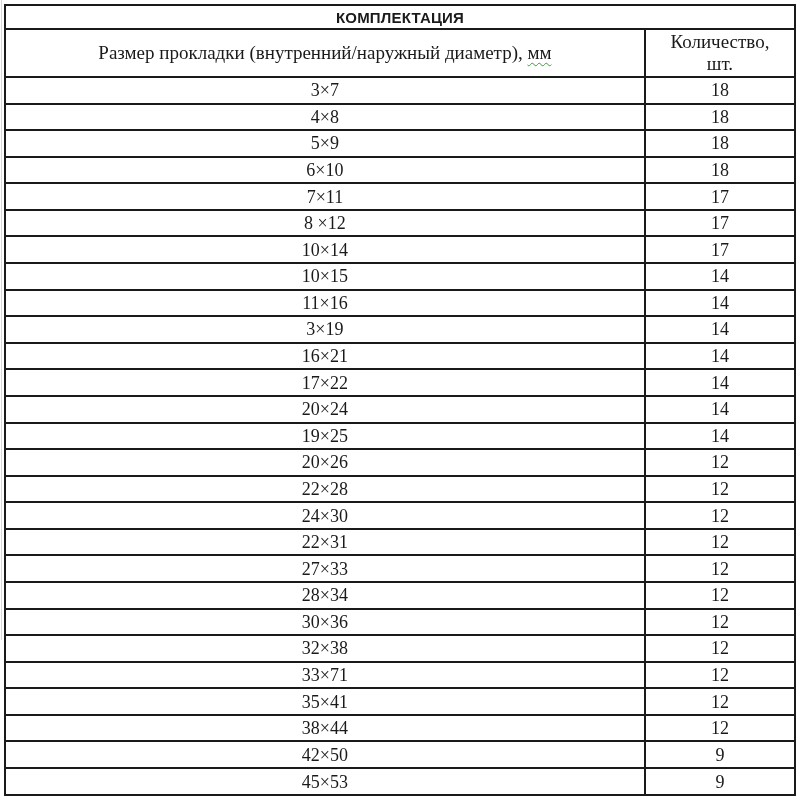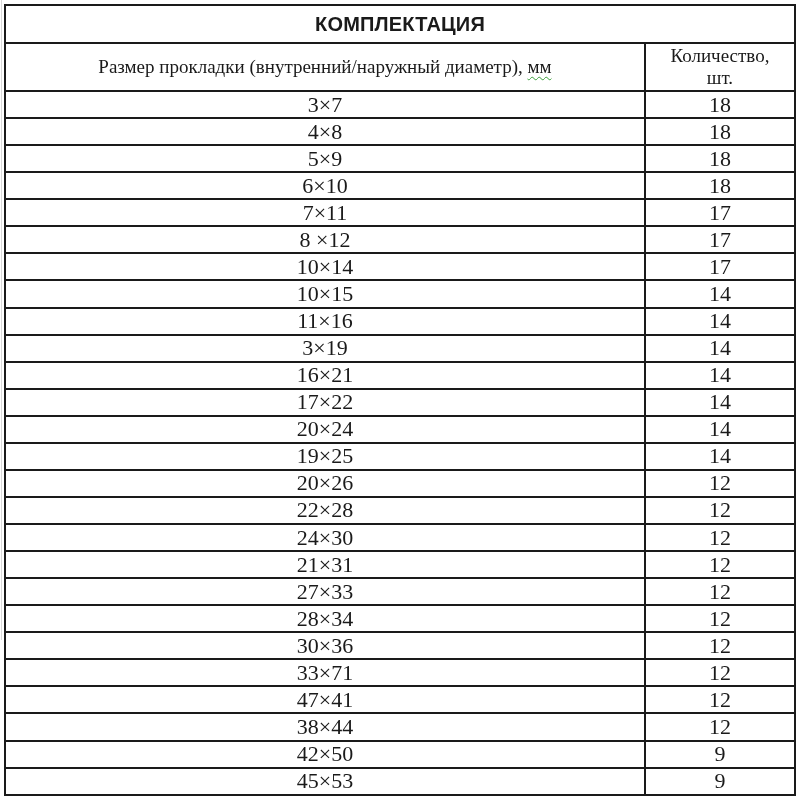--- a/index.html
+++ b/index.html
@@ -31,44 +31,44 @@
   table.kit th, table.kit td{
     border:2px solid var(--border-color);
     text-align:center;
     vertical-align:middle;
     padding:0;
     overflow:hidden;
   }
   col.col-size{width:81%;}
   col.col-qty{width:19%;}
   .title-cell{
-    height:38px;
+    height:24px;
     font-family:"Liberation Sans", sans-serif;
     font-weight:bold;
-    font-size:20px;
+    font-size:15px;
     letter-spacing:0.2px;
   }
   .size-header, .qty-header{
     height:48px;
     font-weight:normal;
     font-size:19px;
     line-height:22px;
   }
   .qty-header{
     white-space:pre-line;
   }
   .spellcheck{
     text-decoration:underline;
     text-decoration-style:wavy;
     text-decoration-color:var(--squiggle);
     text-decoration-thickness:1px;
     text-underline-offset:3px;
   }
   tbody td{
-    font-size:22px;
+    font-size:18px;
     line-height:20px;
     margin-top:8px;
   }
 </style>
 </head>
 <body>
 
 <div class="page">
   <div class="edge-artifact"></div>
   <table class="kit">
@@ -149,41 +149,45 @@
         </tr>
         <tr>
           <td>22×28</td>
           <td>12</td>
         </tr>
         <tr>
           <td>24×30</td>
           <td>12</td>
         </tr>
         <tr>
-          <td>21×31</td>
+          <td>22×31</td>
           <td>12</td>
         </tr>
         <tr>
           <td>27×33</td>
           <td>12</td>
         </tr>
         <tr>
           <td>28×34</td>
           <td>12</td>
         </tr>
         <tr>
           <td>30×36</td>
           <td>12</td>
         </tr>
         <tr>
+          <td>32×38</td>
+          <td>12</td>
+        </tr>
+        <tr>
           <td>33×71</td>
           <td>12</td>
         </tr>
         <tr>
-          <td>47×41</td>
+          <td>35×41</td>
           <td>12</td>
         </tr>
         <tr>
           <td>38×44</td>
           <td>12</td>
         </tr>
         <tr>
           <td>42×50</td>
           <td>9</td>
         </tr>

